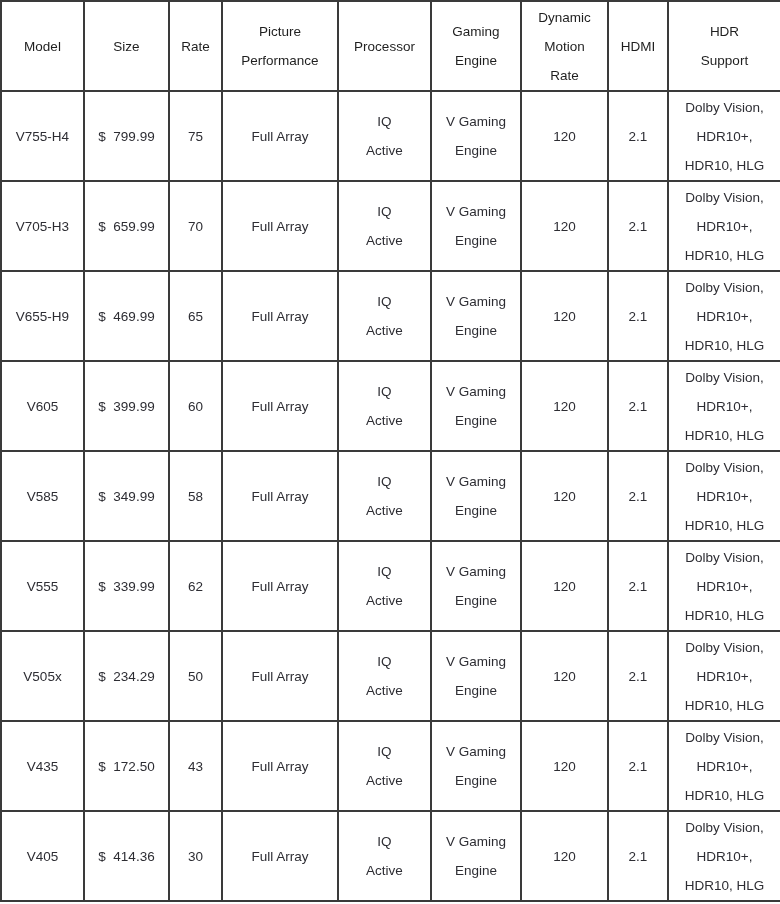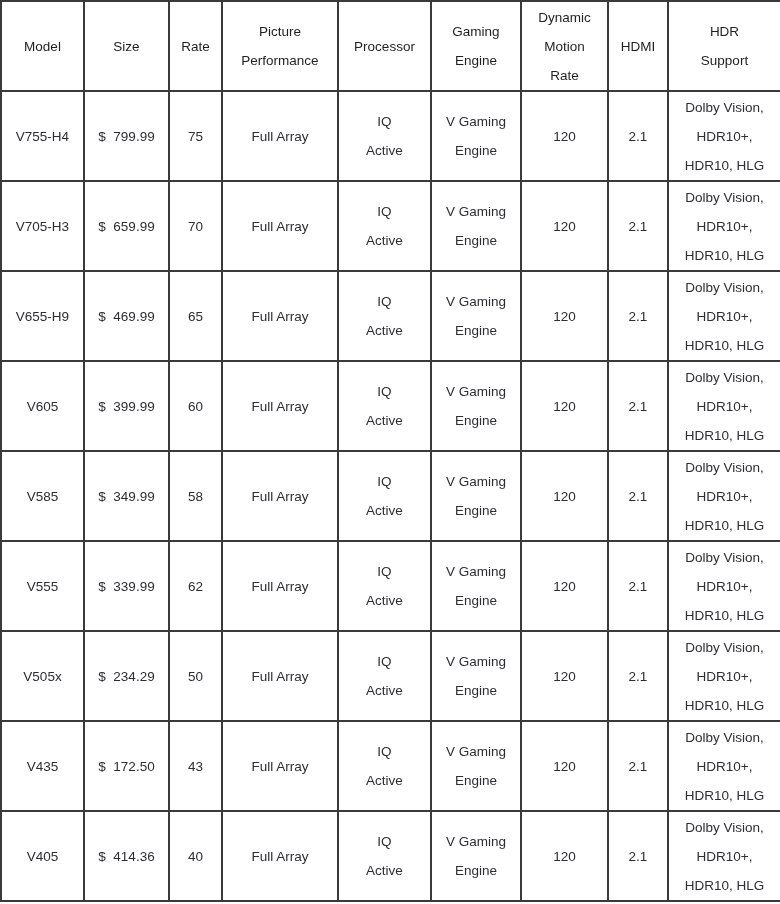--- a/index.html
+++ b/index.html
@@ -372,21 +372,21 @@
   </tr>
 
   <tr>
     <td>
       <span class="cell-line">V405</span>
     </td>
     <td>
       <span class="cell-line pre">$  414.36</span>
     </td>
     <td>
-      <span class="cell-line">40</span>
+      <span class="cell-line">30</span>
     </td>
     <td>
       <span class="cell-line">Full Array</span>
     </td>
     <td>
       <span class="cell-line">IQ</span>
       <span class="cell-line">Active</span>
     </td>
     <td>
       <span class="cell-line">V Gaming</span>

